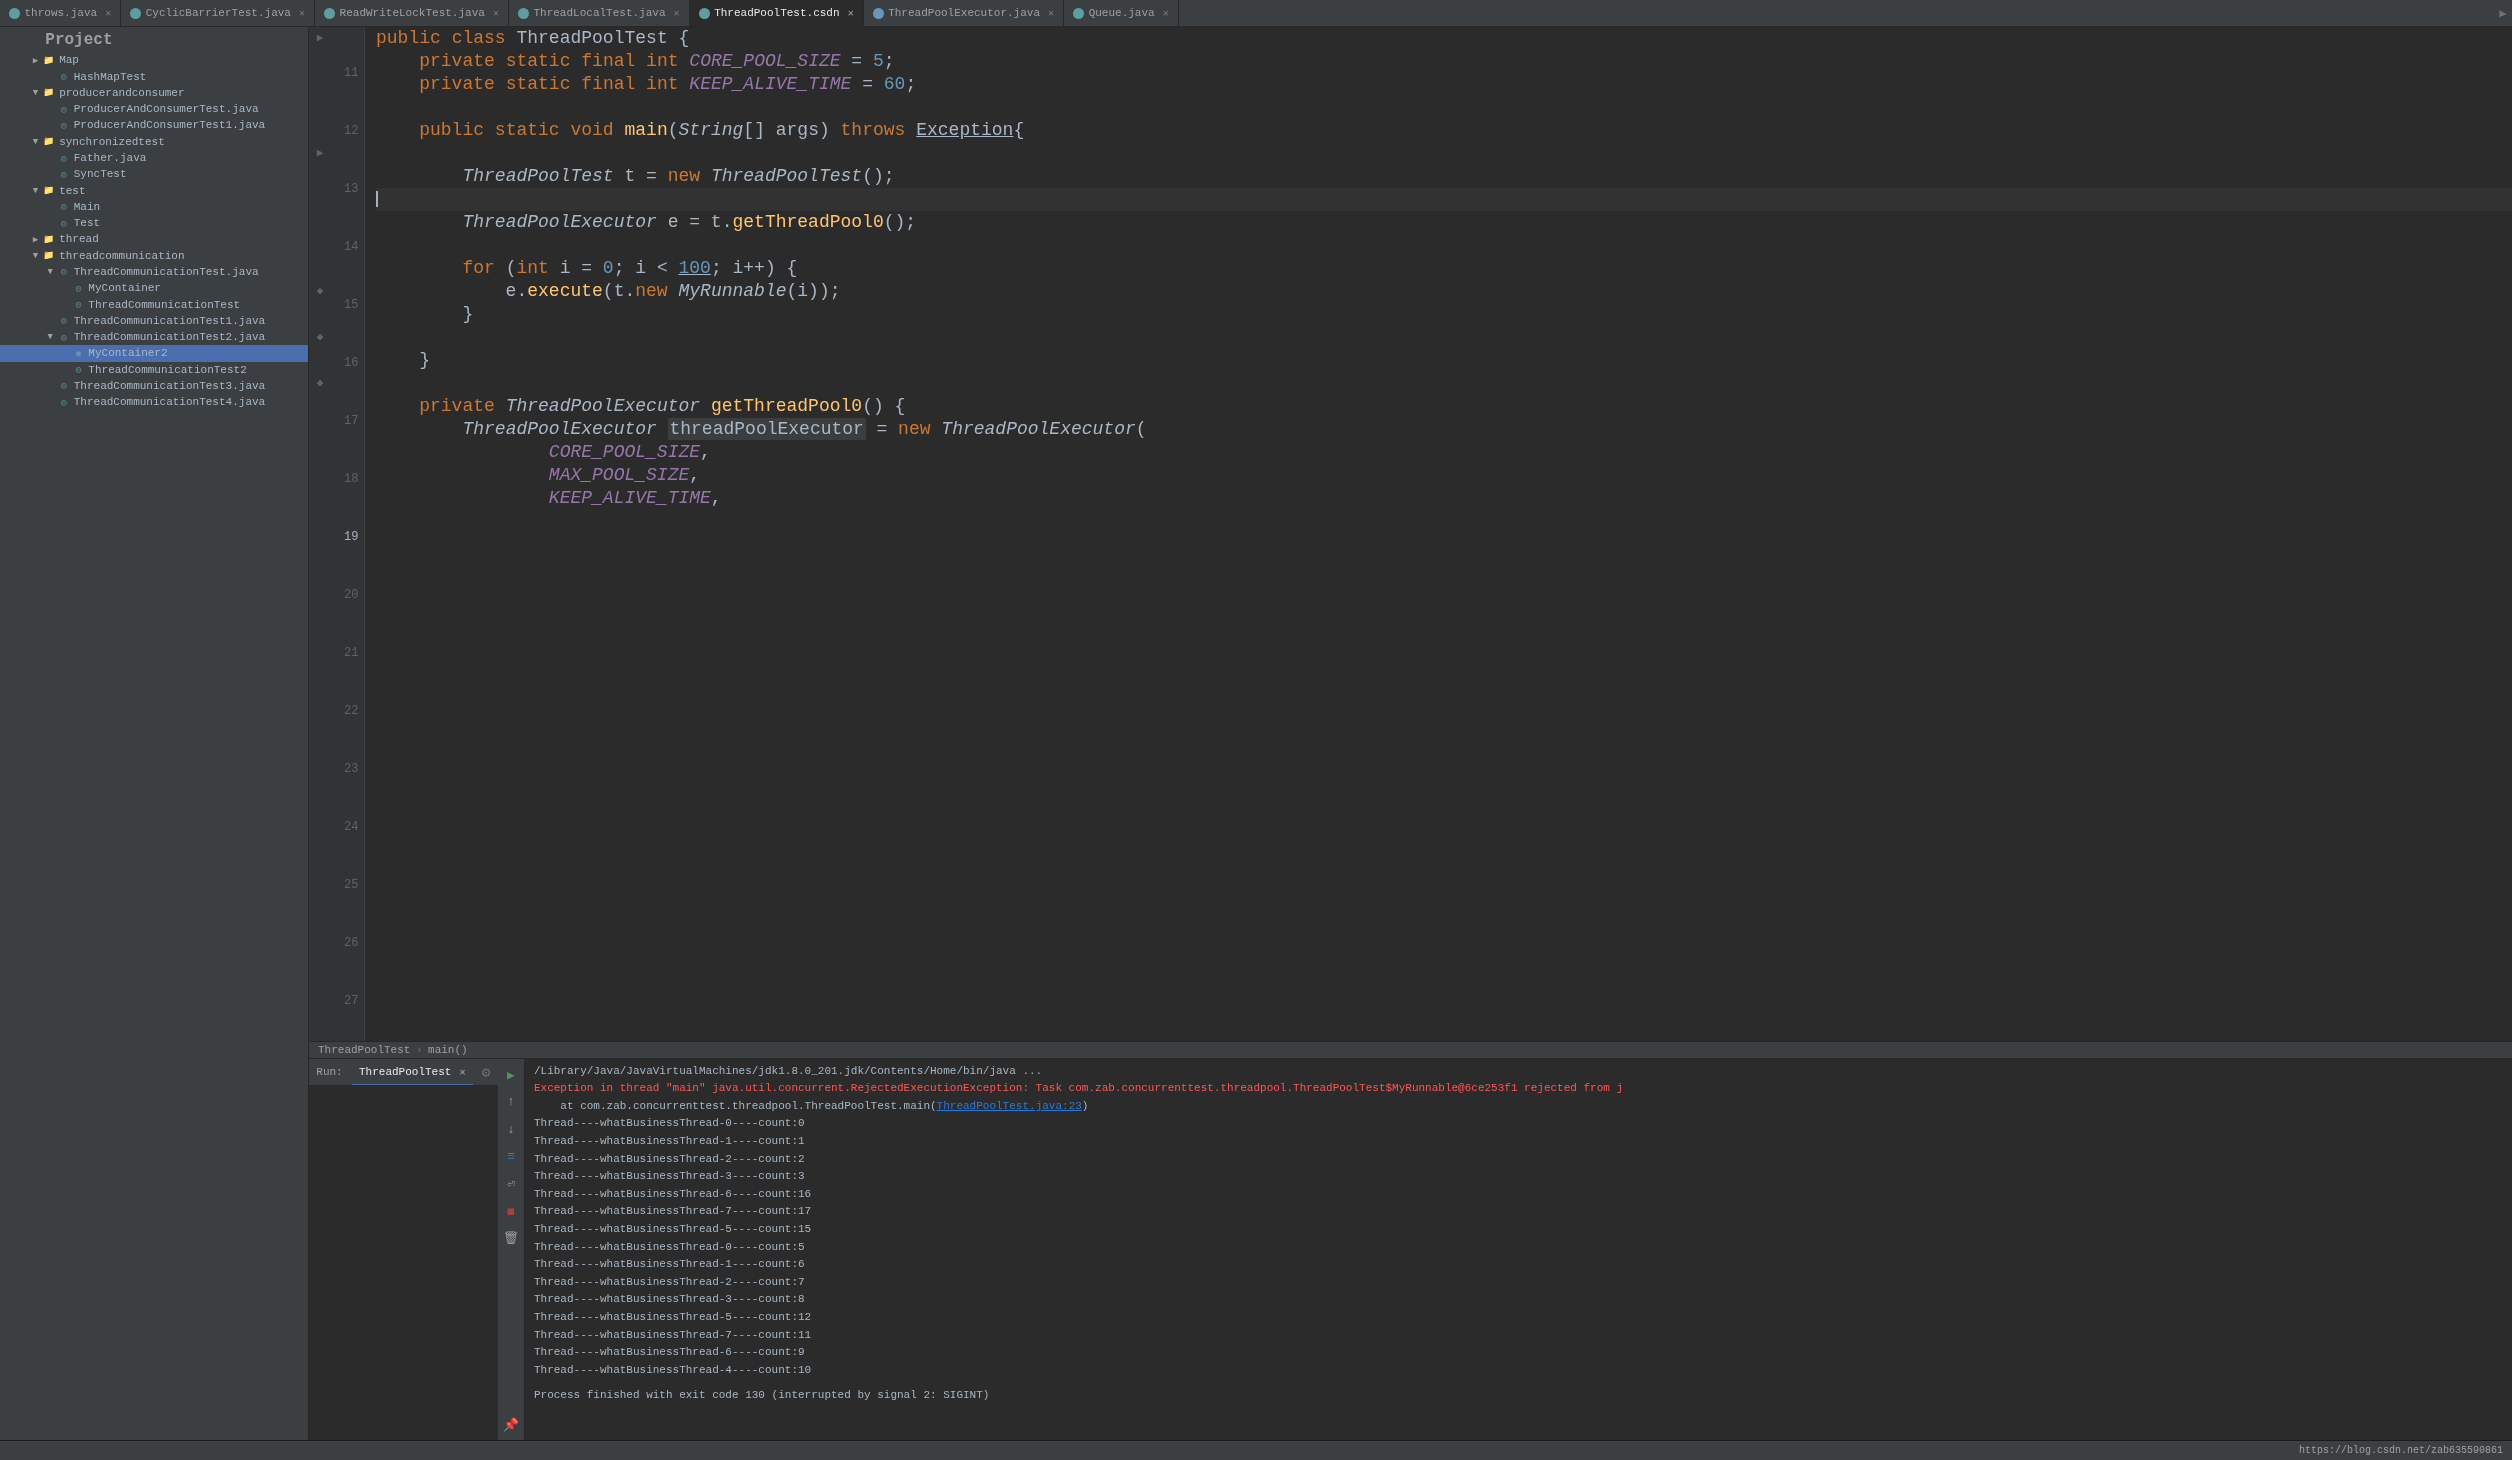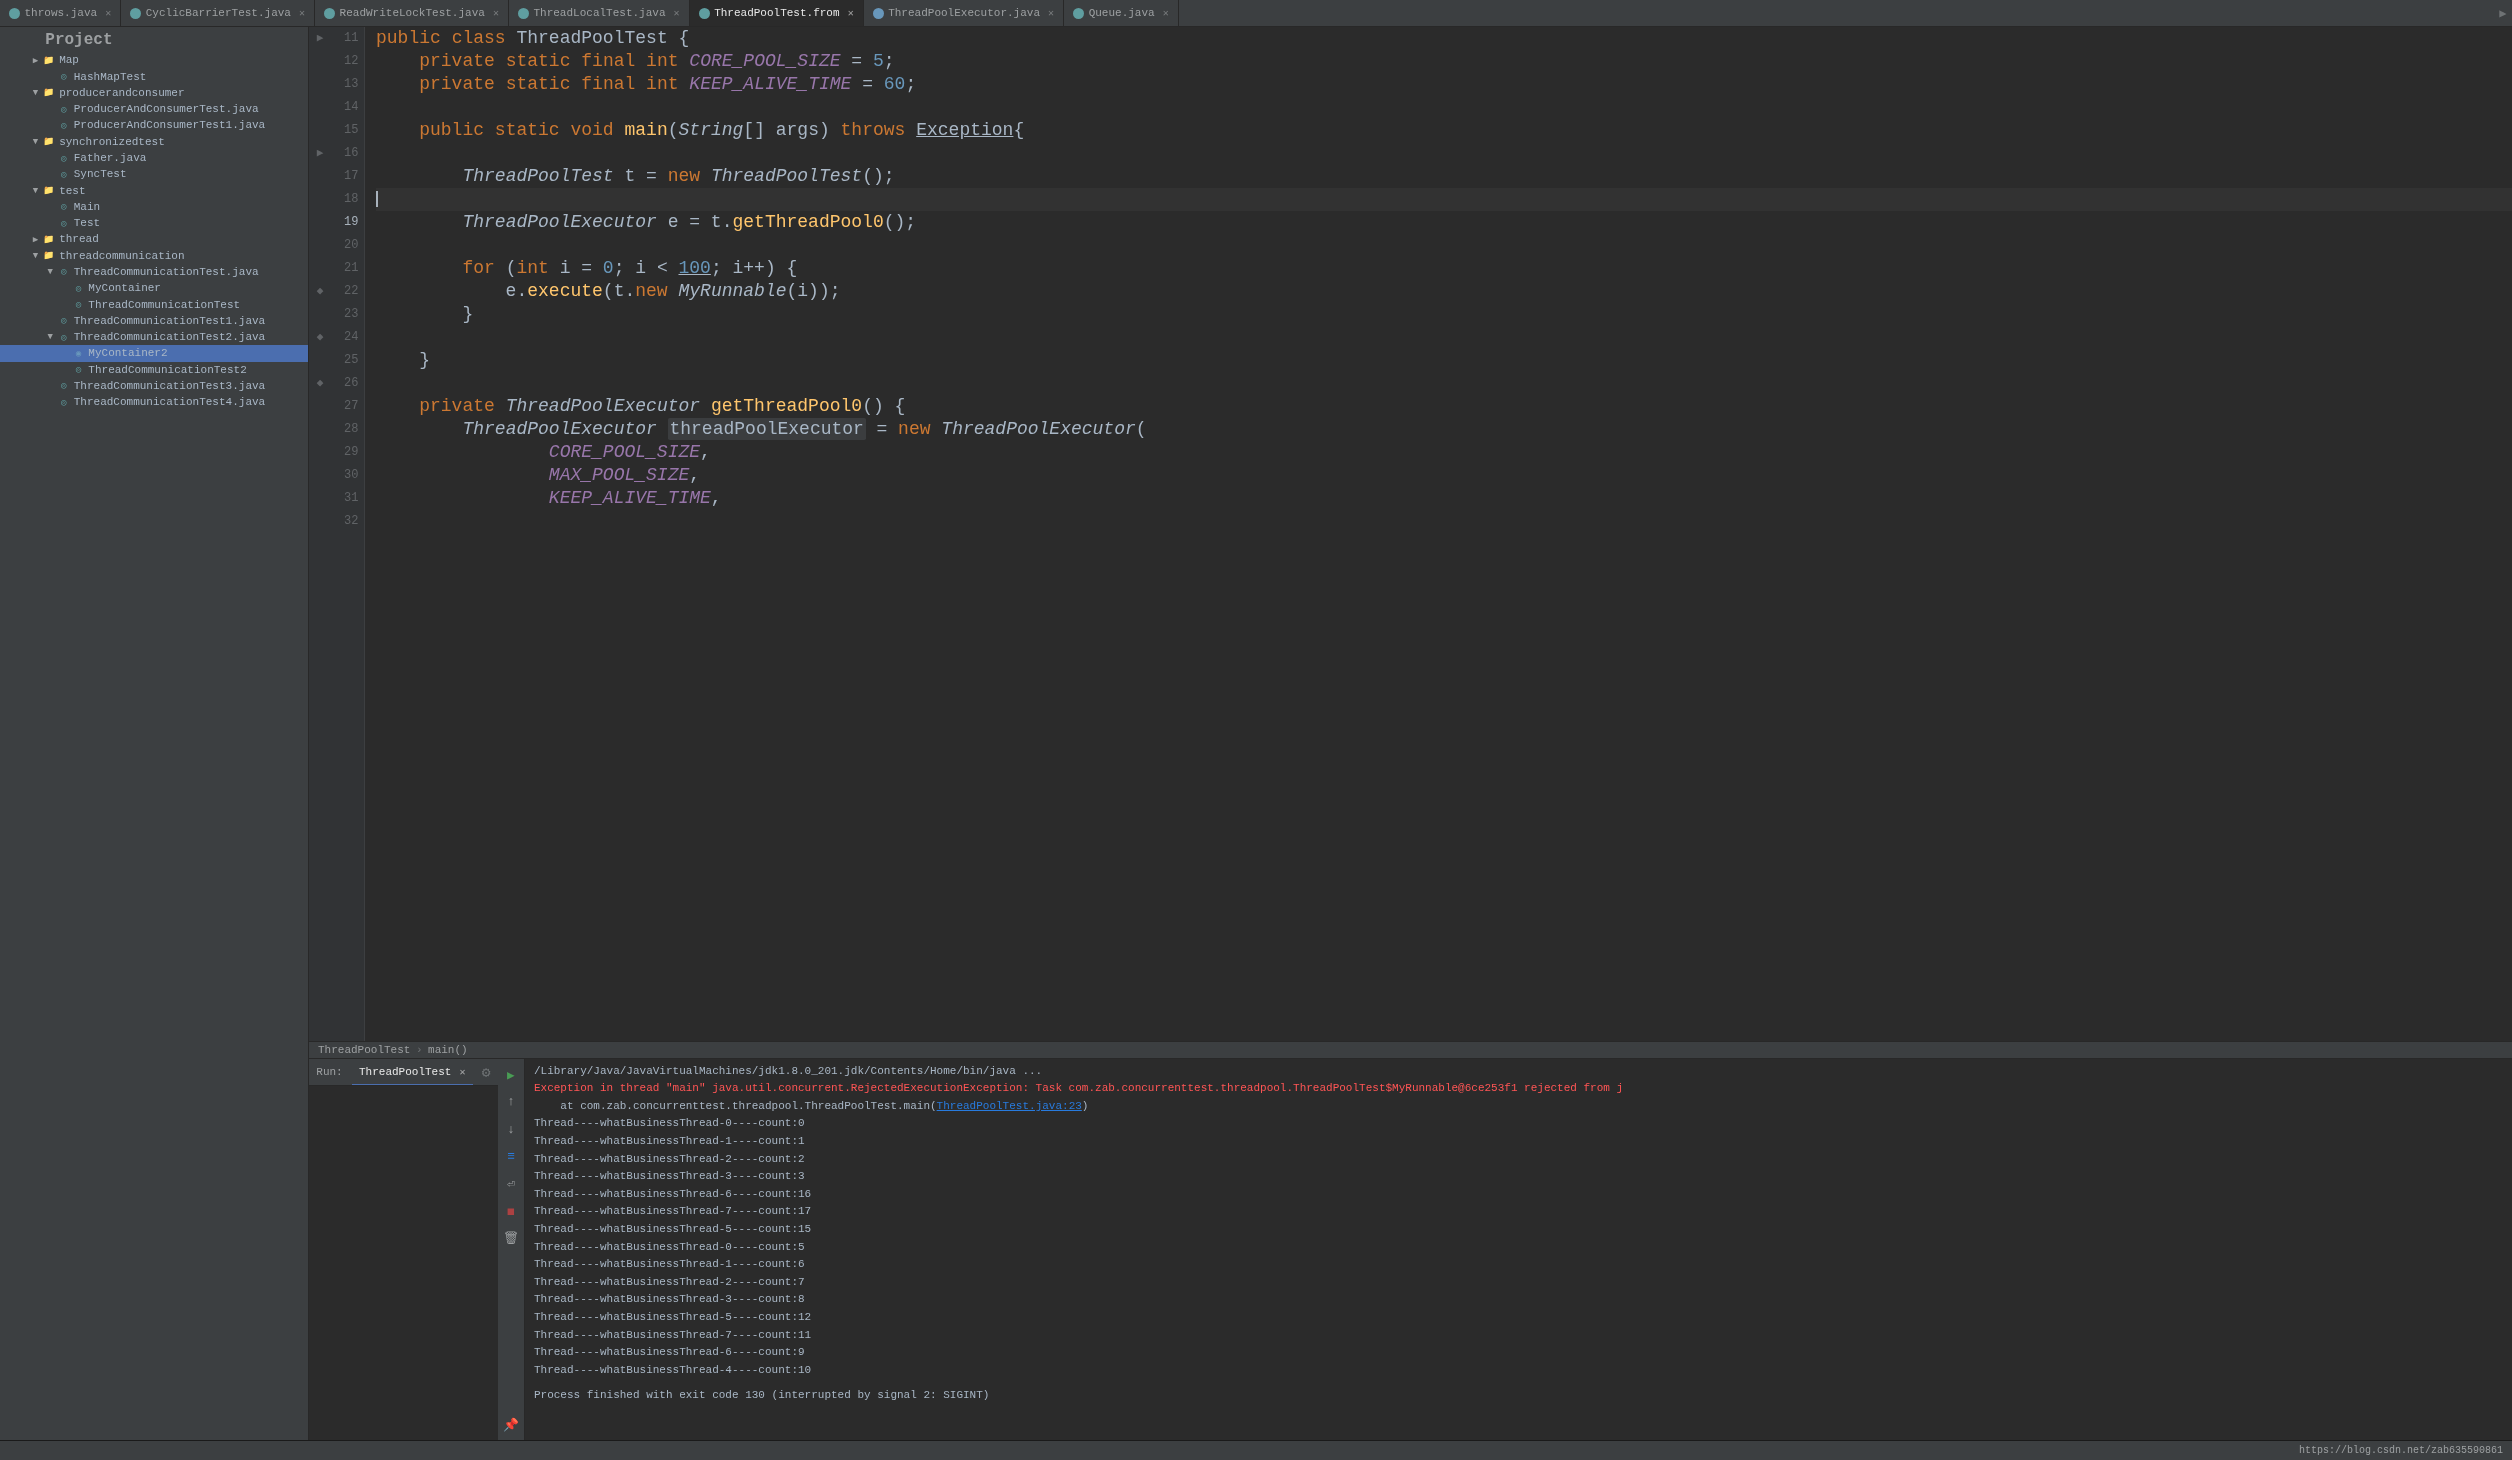--- a/index.html
+++ b/index.html
@@ -287,20 +287,21 @@
     .ln-col {
       width: 33px;
       text-align: right;
       padding-right: 5.5px;
       color: #606366;
     }
     .ln-col .ln {
       display: block;
       height: 23px;
       line-height: 23px;
+      margin-top: 35px;
     }
     .ln-col .ln.active { color: #a8b2bc; }
 
     .cursor-line {
       background: #323232;
     }
   </style>
 </head>
 <body>
 
@@ -320,21 +321,21 @@
     <span>ReadWriteLockTest.java</span>
     <span class="close-icon">✕</span>
   </div>
   <div class="tab">
     <div class="tab-icon" style="background:#5f9ea0;"></div>
     <span>ThreadLocalTest.java</span>
     <span class="close-icon">✕</span>
   </div>
   <div class="tab active">
     <div class="tab-icon" style="background:#5f9ea0;"></div>
-    <span>ThreadPoolTest.from</span>
+    <span>ThreadPoolTest.csdn</span>
     <span class="close-icon">✕</span>
   </div>
   <div class="tab">
     <div class="tab-icon" style="background:#6897bb;"></div>
     <span>ThreadPoolExecutor.java</span>
     <span class="close-icon">✕</span>
   </div>
   <div class="tab">
     <div class="tab-icon" style="background:#5f9ea0;"></div>
     <span>Queue.java</span>

